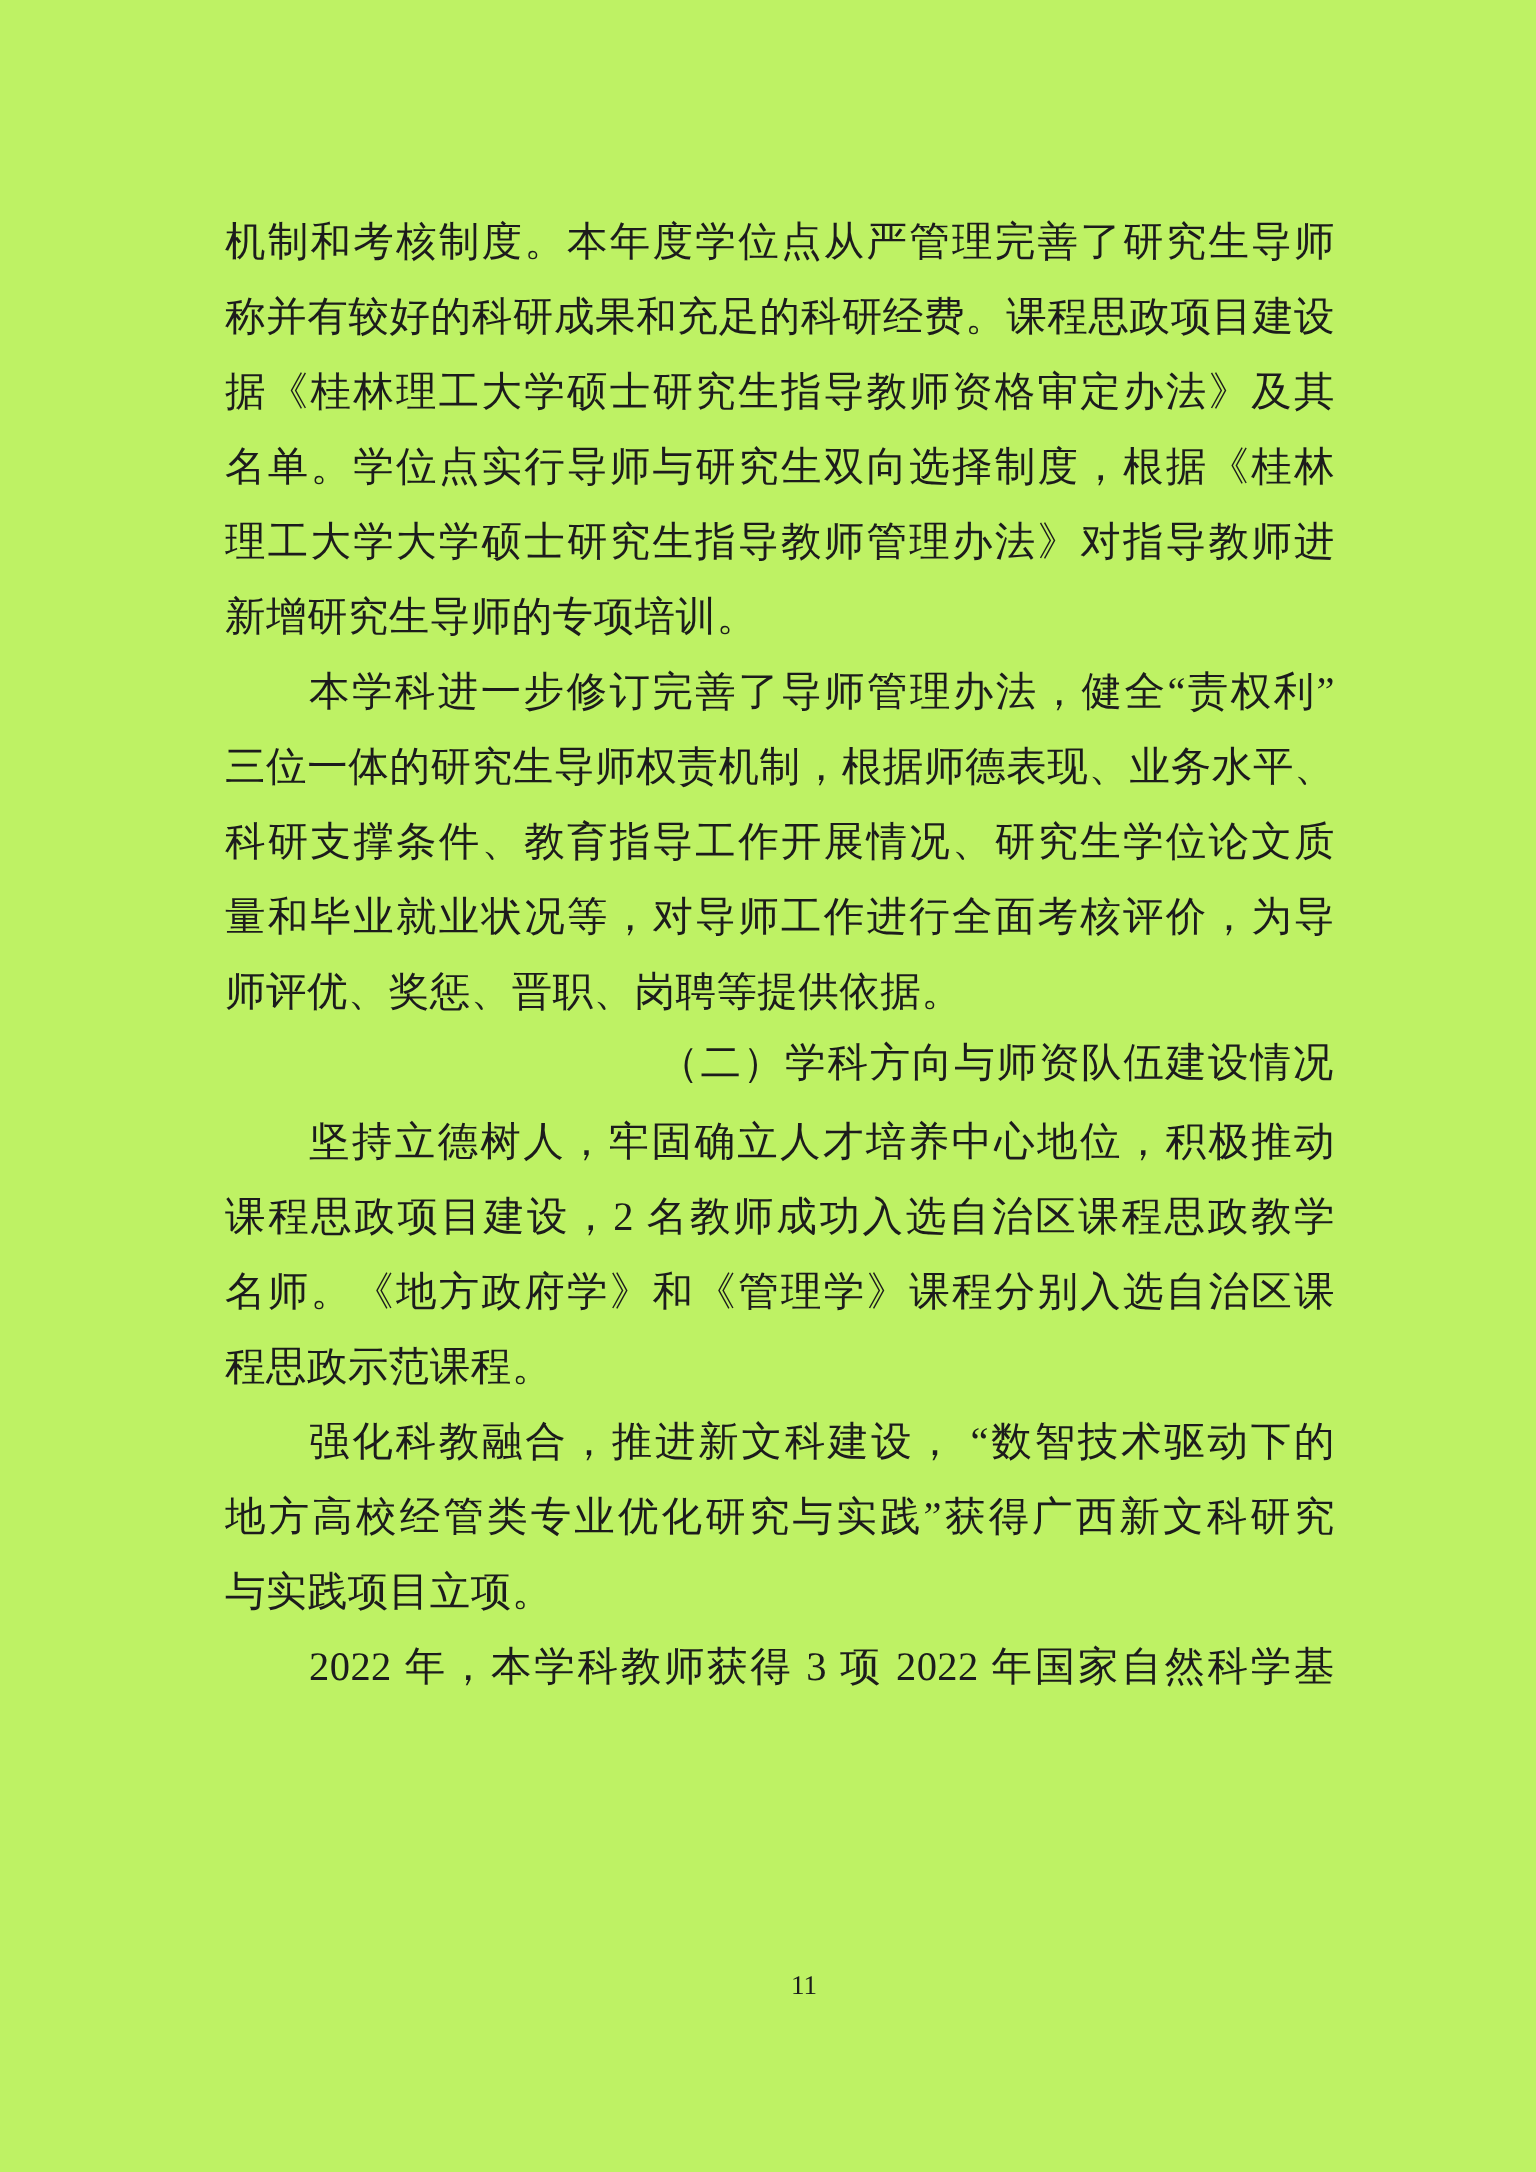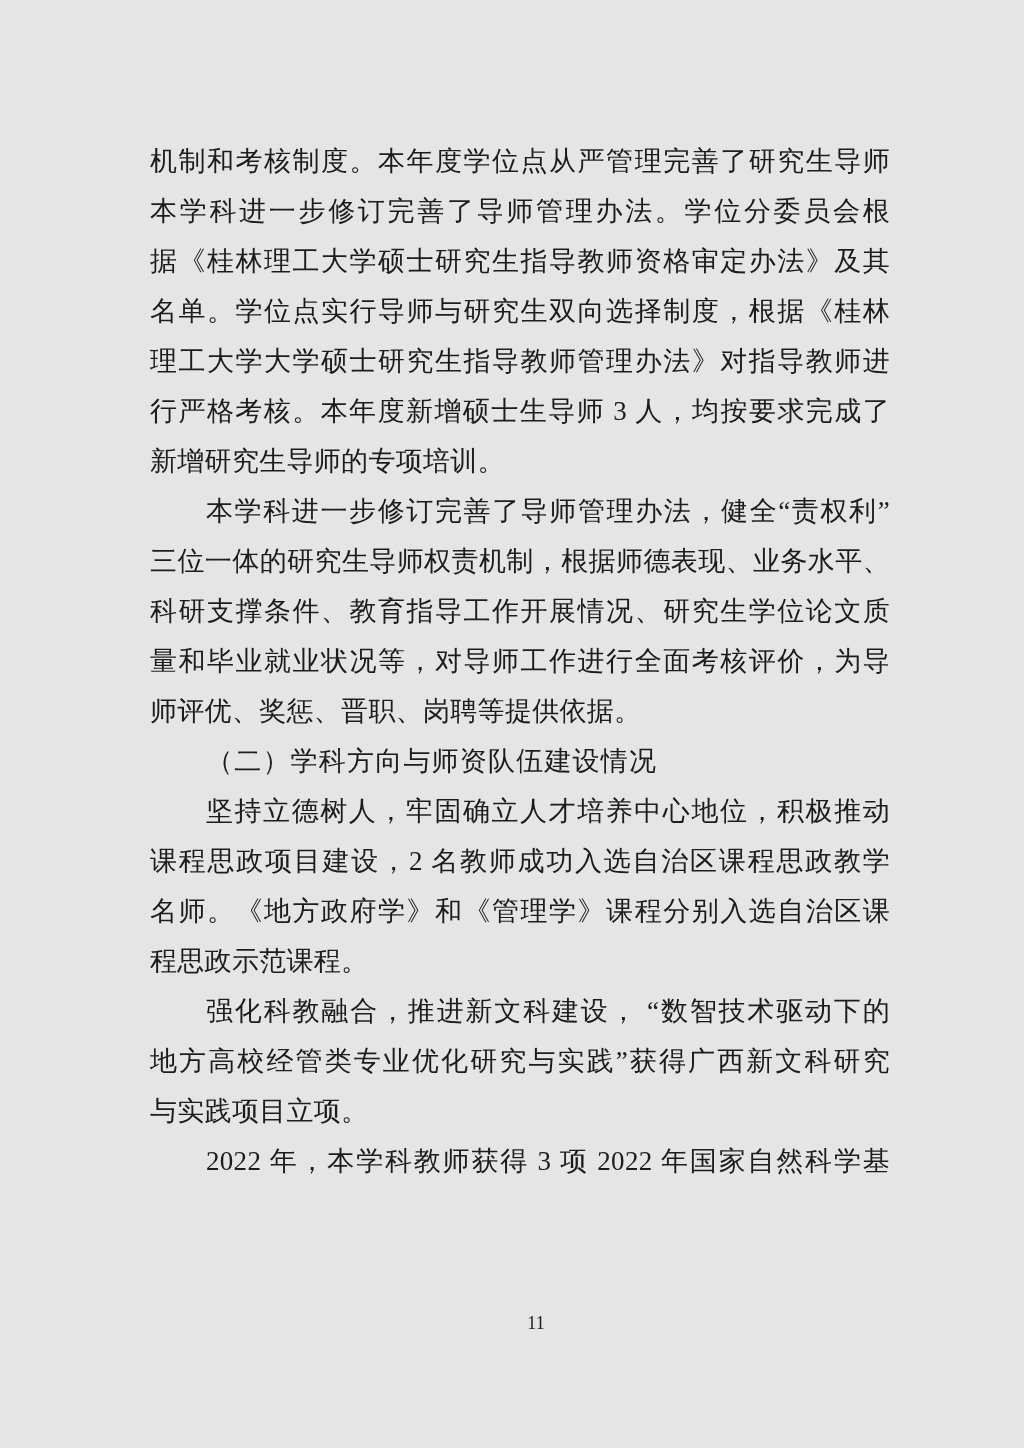--- a/index.html
+++ b/index.html
@@ -11,21 +11,21 @@
     height: 1448px;
     background: #ffffff;
     position: relative;
     font-family: "Liberation Serif", serif;
     color: #1c1c1c;
     overflow: hidden;
   }
   .page {
     position: absolute;
     inset: 0;
-    background: #e5e5e5;
+    background: #bef264;
   }
   .text-block {
     position: absolute;
     left: 150px;
     top: 136px;
     width: 740px;
   }
   .para {
     margin: 0;
     padding: 0;
@@ -45,21 +45,22 @@
   .line.e {
     text-align: left;
   }
   
   .line.i {
     text-indent: 56px;
   }
   
   .line.h {
     letter-spacing: 1.2px;
-    text-align: left;
+    text-align: right;
+    font-family: Liberation Mono, monospace;
   }
   .page-number {
     position: absolute;
     top: 1308px;
     left: 0;
     width: 100%;
     text-align: center;
     font-size: 18px;
     line-height: 30px;
     padding-left: 24px;
@@ -67,25 +68,24 @@
 </style>
 </head>
 <body>
 
 <div class="page">
 
   <div class="text-block">
 
     <div class="para">
       <div class="line j">机制和考核制度。本年度学位点从严管理完善了研究生导师</div>
-      <div class="line j">本学科进一步修订完善了导师管理办法。学位分委员会根</div>
+      <div class="line j">称并有较好的科研成果和充足的科研经费。课程思政项目建设</div>
       <div class="line j">据《桂林理工大学硕士研究生指导教师资格审定办法》及其</div>
       <div class="line j">名单。学位点实行导师与研究生双向选择制度，根据《桂林</div>
       <div class="line j">理工大学大学硕士研究生指导教师管理办法》对指导教师进</div>
-      <div class="line j">行严格考核。本年度新增硕士生导师 3 人，均按要求完成了</div>
       <div class="line e">新增研究生导师的专项培训。</div>
     </div>
 
     <div class="para">
       <div class="line j i">本学科进一步修订完善了导师管理办法，健全“责权利”</div>
       <div class="line j">三位一体的研究生导师权责机制，根据师德表现、业务水平、</div>
       <div class="line j">科研支撑条件、教育指导工作开展情况、研究生学位论文质</div>
       <div class="line j">量和毕业就业状况等，对导师工作进行全面考核评价，为导</div>
       <div class="line e">师评优、奖惩、晋职、岗聘等提供依据。</div>
     </div>

